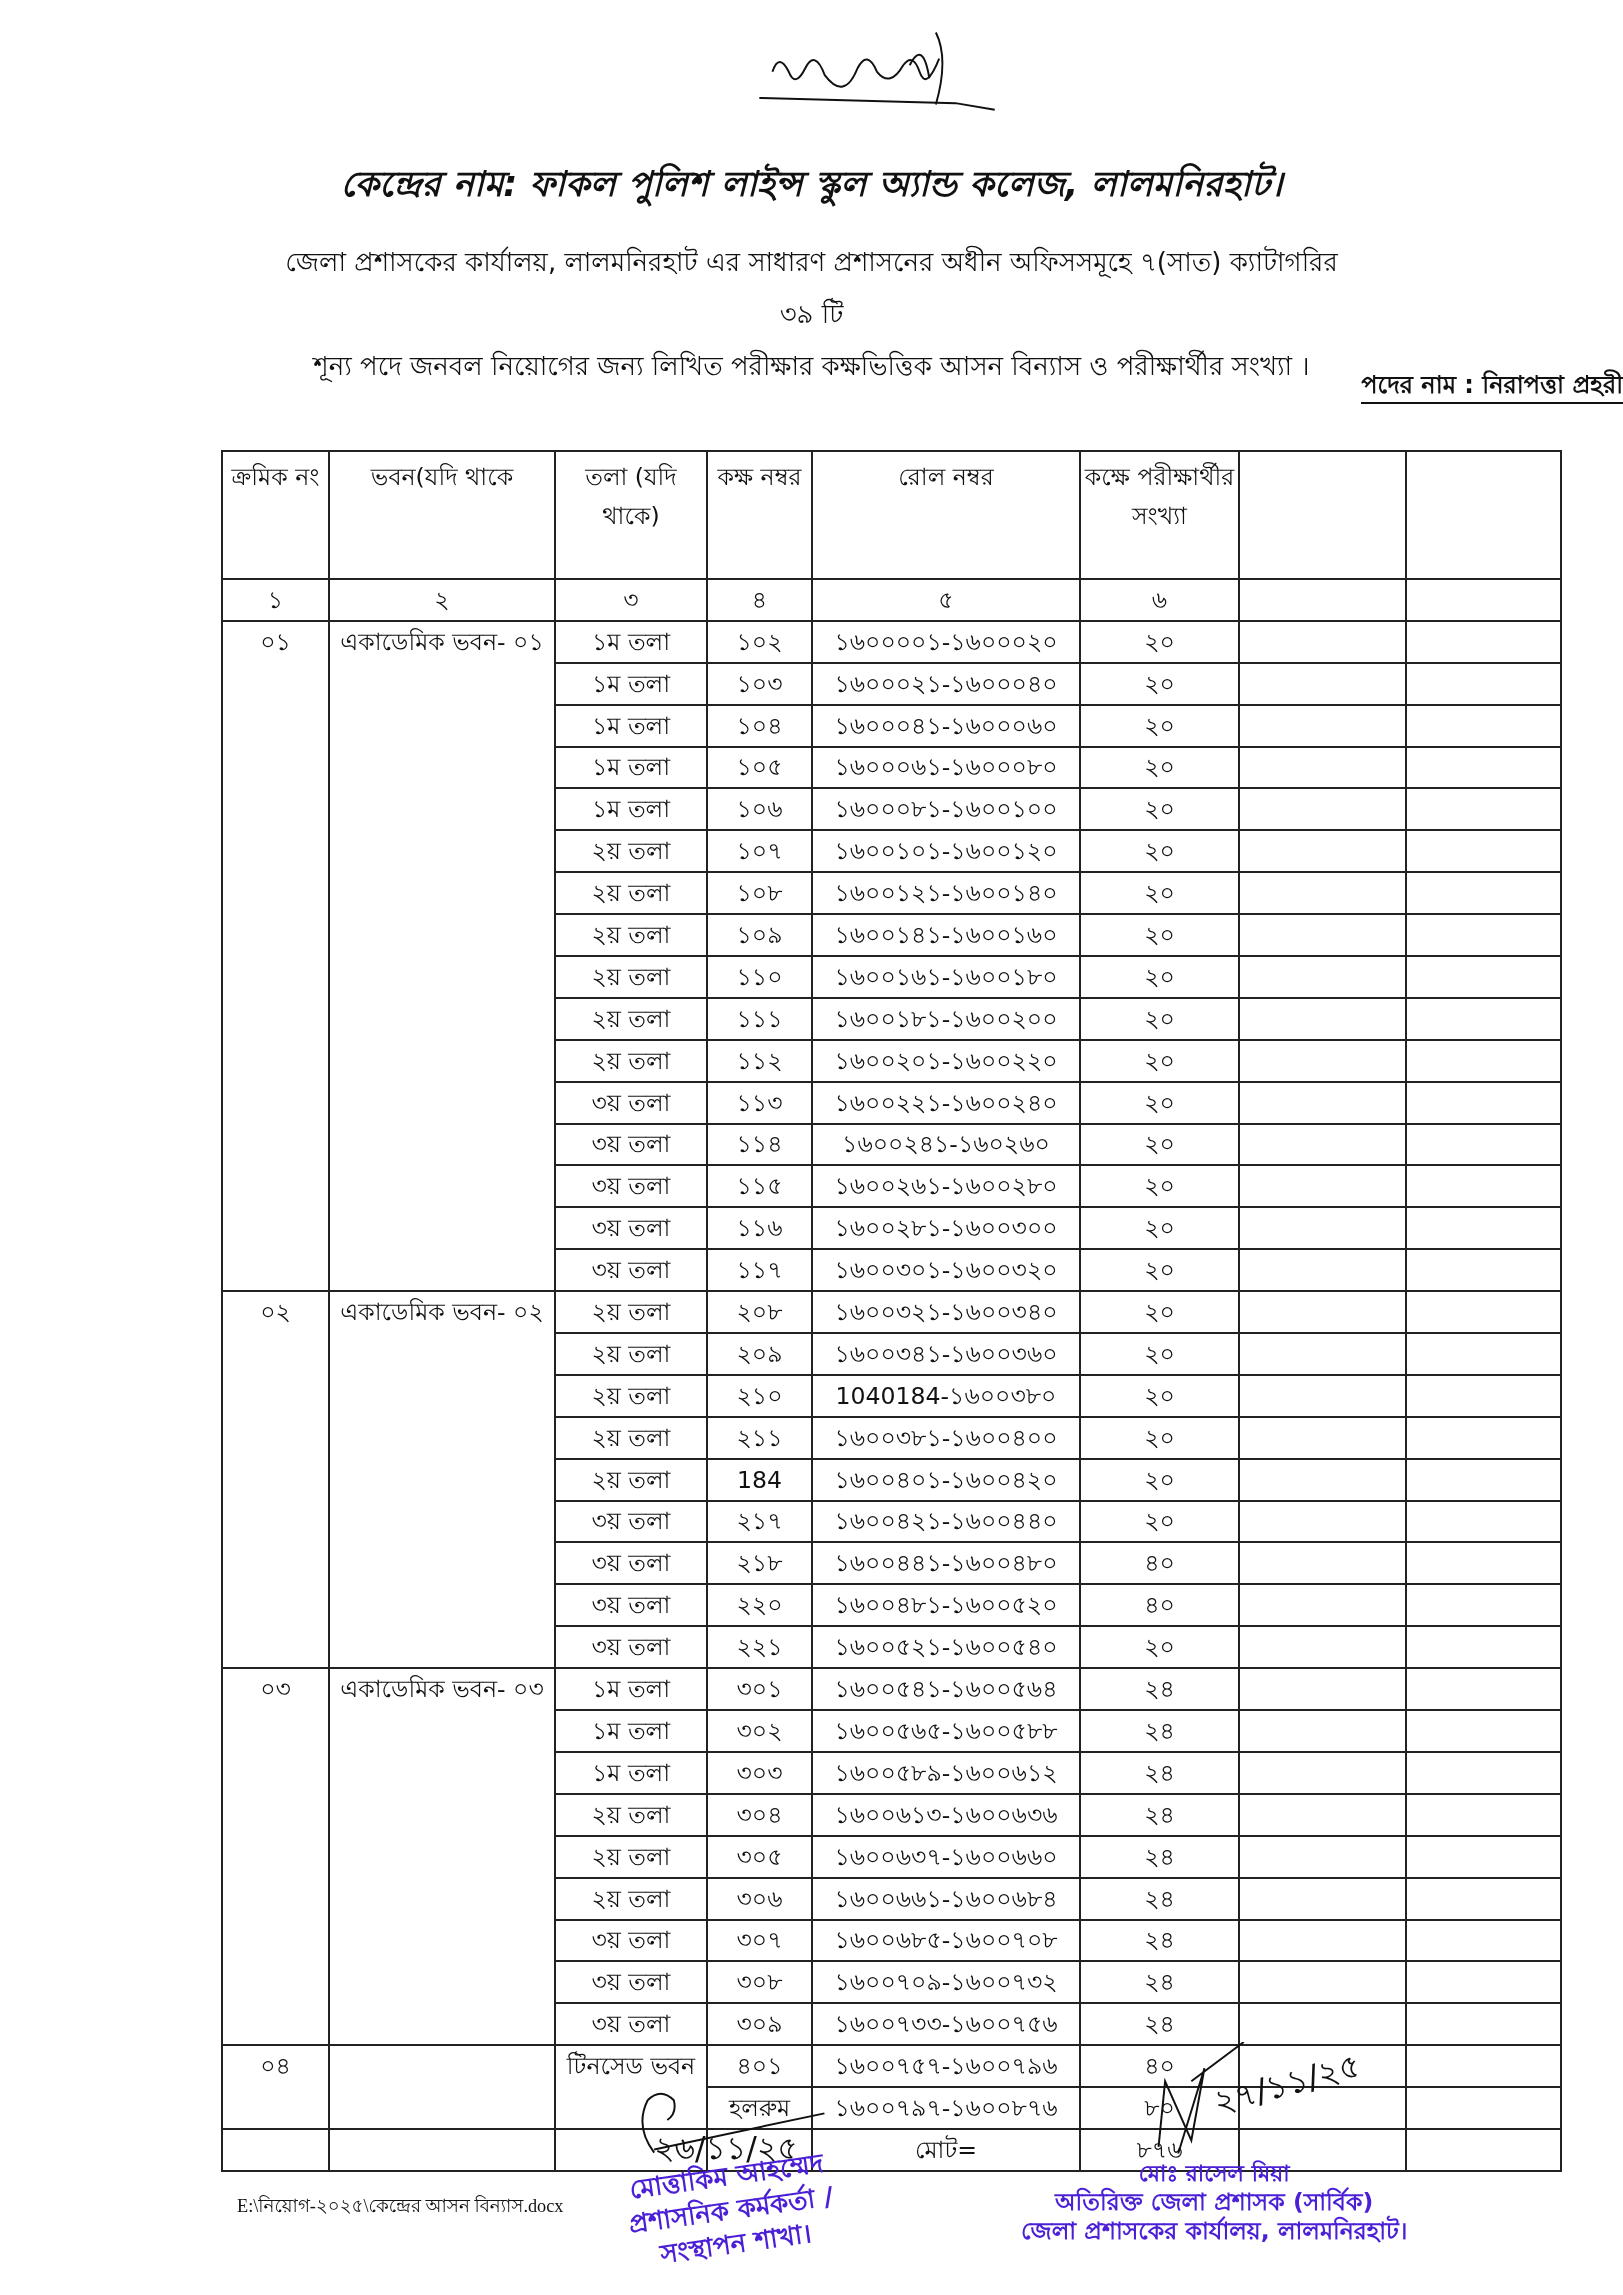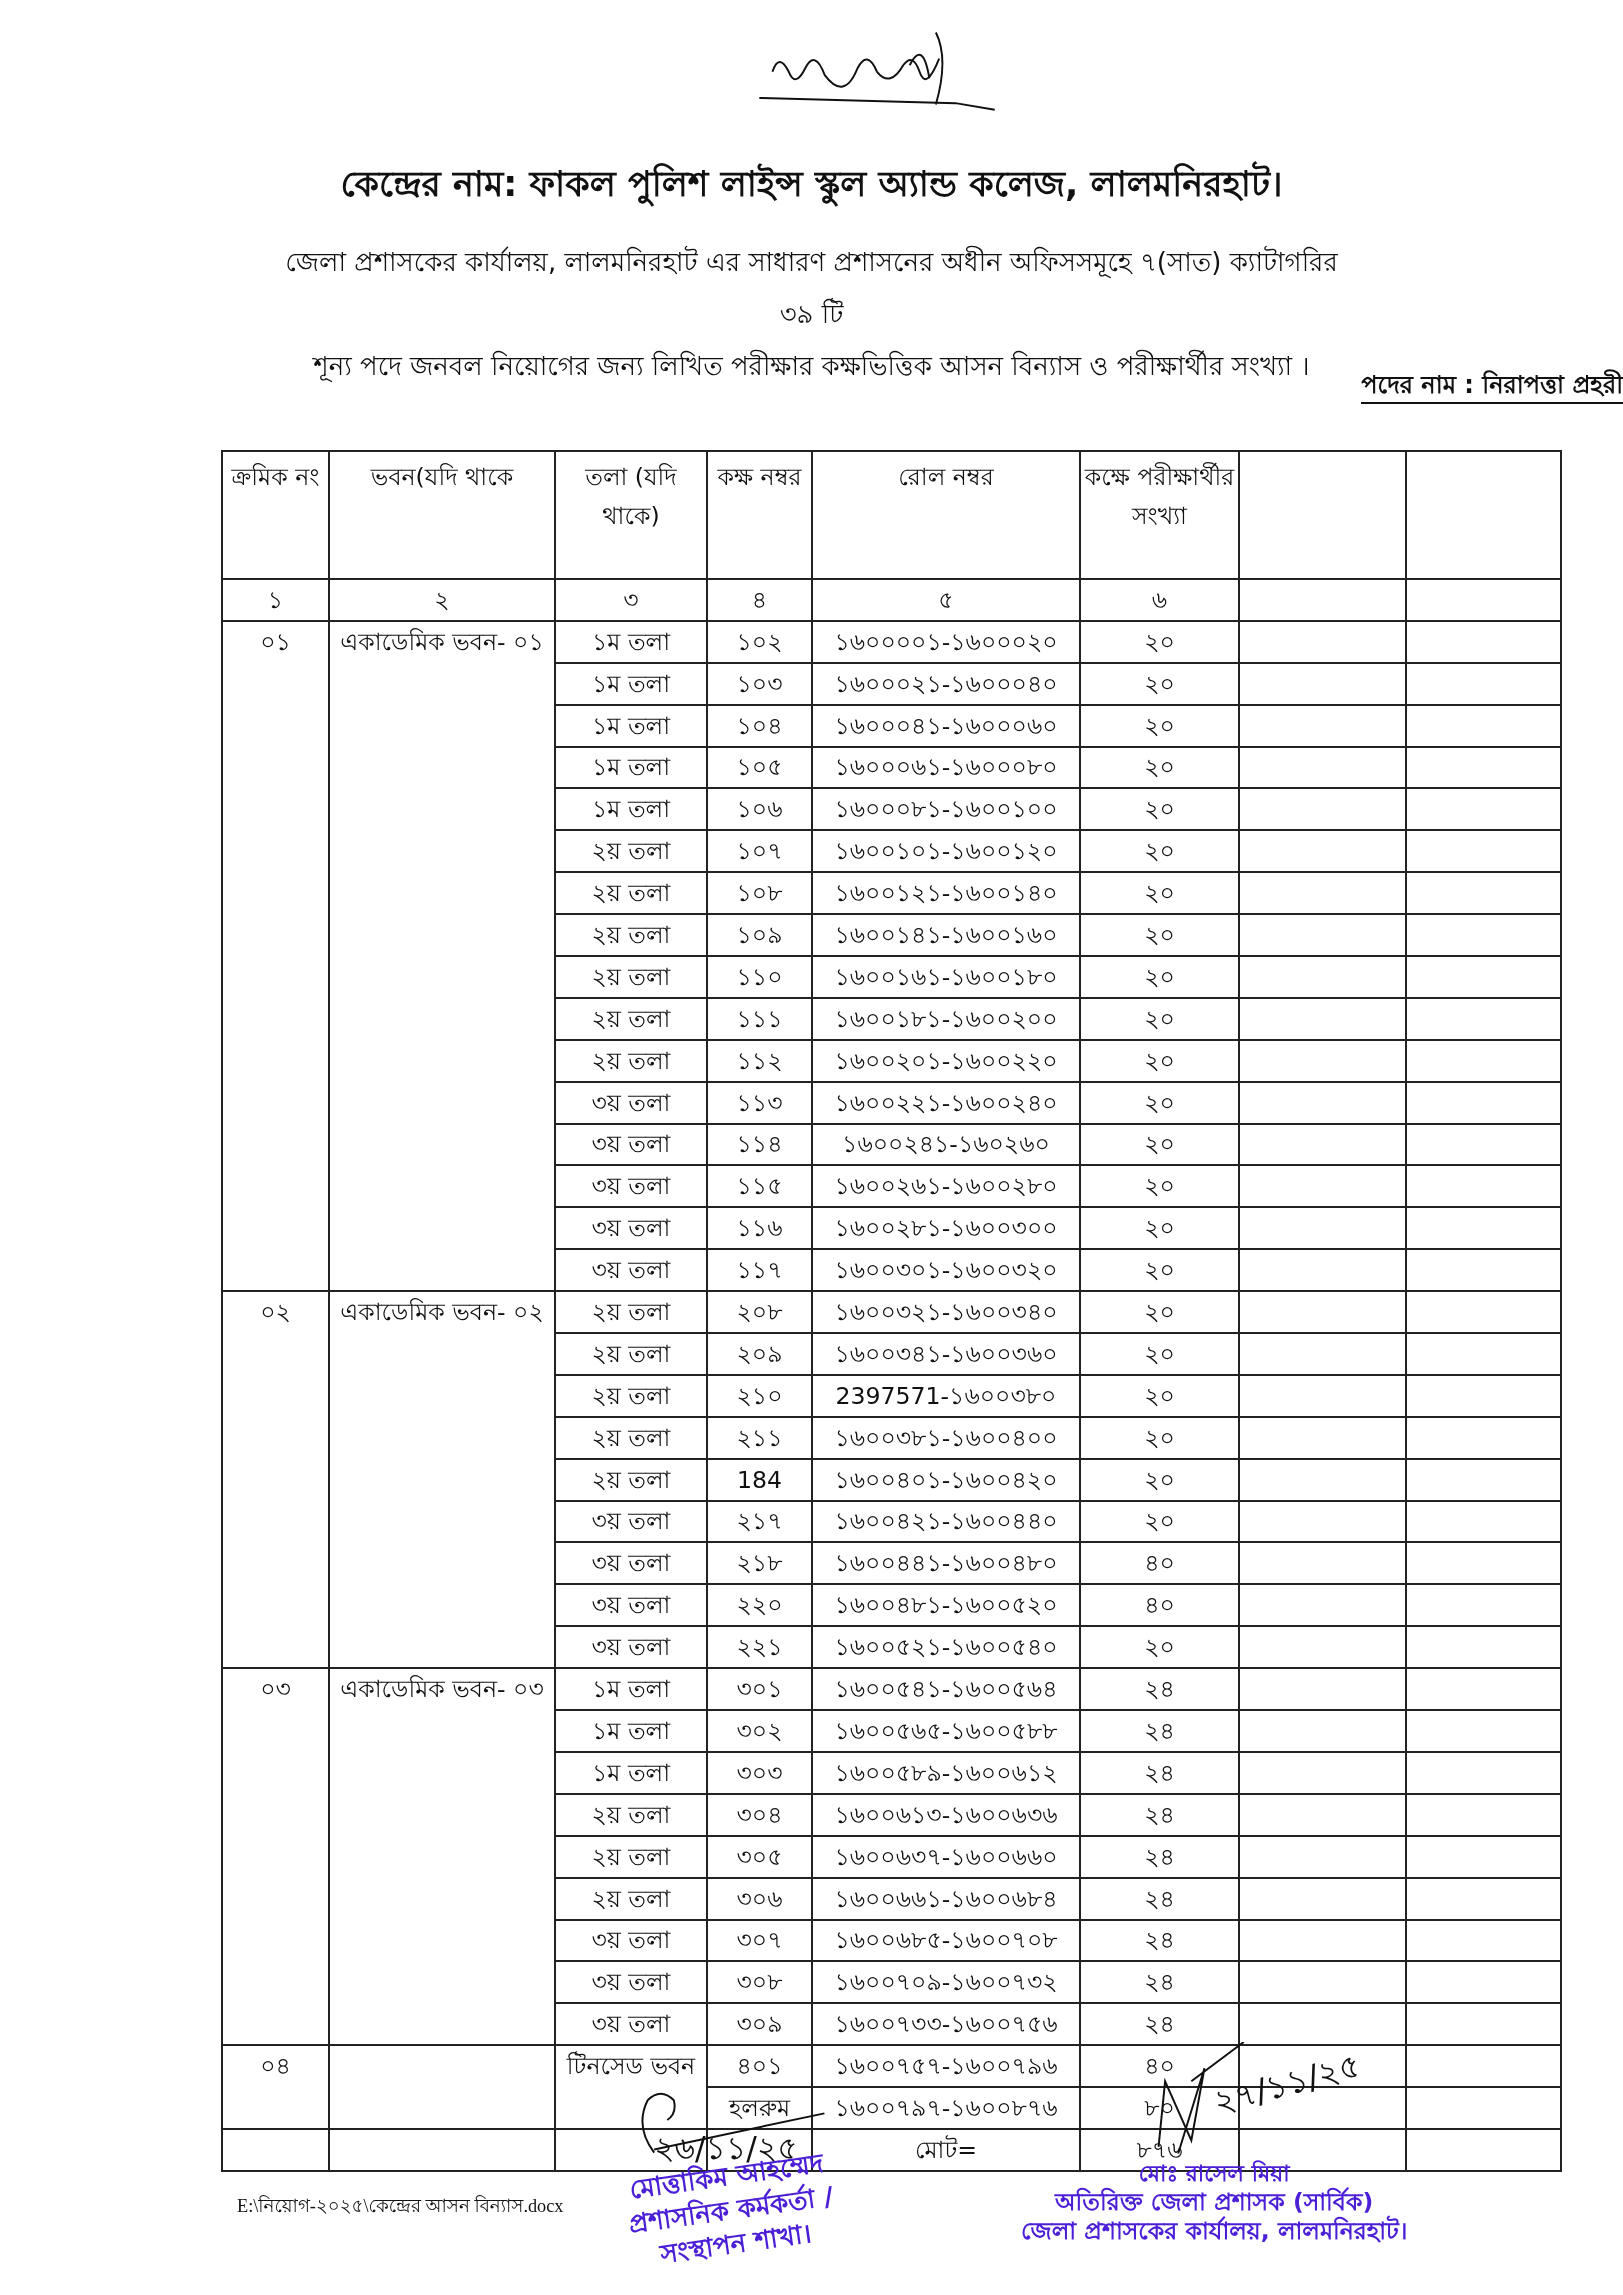--- a/index.html
+++ b/index.html
@@ -1,20 +1,20 @@
 <!DOCTYPE html>
 <html style="font-size:10.5px"><head>
 <meta charset="utf-8">
 <style>
   html, body { margin: 0; padding: 0; background: #ffffff; }
   body { width: 1623px; height: 2295px; position: relative; overflow: hidden;
          font-family: "DejaVu Sans", "Liberation Sans", sans-serif; color: #111; }
   .sig-top { position: absolute; left: 759px; top: 26px; width: 393px; height: 85px; }
   .title { position: absolute; left: 0; width: 1623px; top: 157px; text-align: center;
-           font-size: 35px; font-weight: bold; }
+           font-size: 35px; font-weight: bold; font-style: italic; }
   .subtitle { position: absolute; left: 275px; width: 1073px; top: 236px; text-align: center;
               font-size: 26px; line-height: 52px; }
   .post-title { position: absolute; left: 0; width: 1623px; top: 366px; text-align: right;
                 font-size: 24px; font-weight: bold; }
   .post-title span.u { border-bottom: 2.6px solid #111; padding-bottom: 2.6px; }
   table.seat { position: absolute; left: 221px; top: 450px; border-collapse: collapse;
                table-layout: fixed; width: 1339px; font-size: 23.6px; }
   table.seat td { border: 2px solid #222; text-align: center; vertical-align: top;
                   padding: 3.9px 2.6px 0 2.6px; height: 36px; line-height: 33px; overflow: hidden; }
   table.seat tr.hdr td { height: 120px; line-height: 39px; padding-top: 6px; }
@@ -227,21 +227,21 @@
         <td>২য় তলা</td>
         <td>২০৯</td>
         <td>১৬০০৩৪১-১৬০০৩৬০</td>
         <td>২০</td>
         <td></td>
         <td></td>
       </tr>
       <tr>
         <td>২য় তলা</td>
         <td>২১০</td>
-        <td>2397571-১৬০০৩৮০</td>
+        <td>1040184-১৬০০৩৮০</td>
         <td>২০</td>
         <td></td>
         <td></td>
       </tr>
       <tr>
         <td>২য় তলা</td>
         <td>২১১</td>
         <td>১৬০০৩৮১-১৬০০৪০০</td>
         <td>২০</td>
         <td></td>

